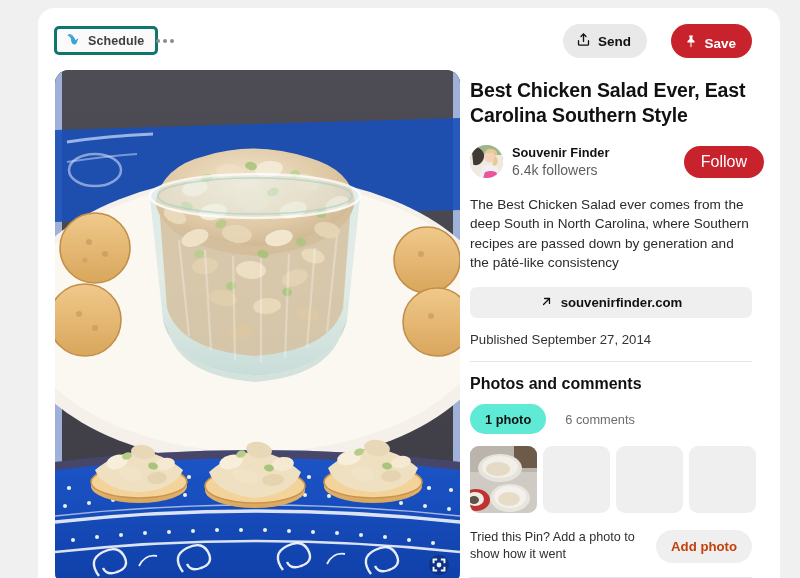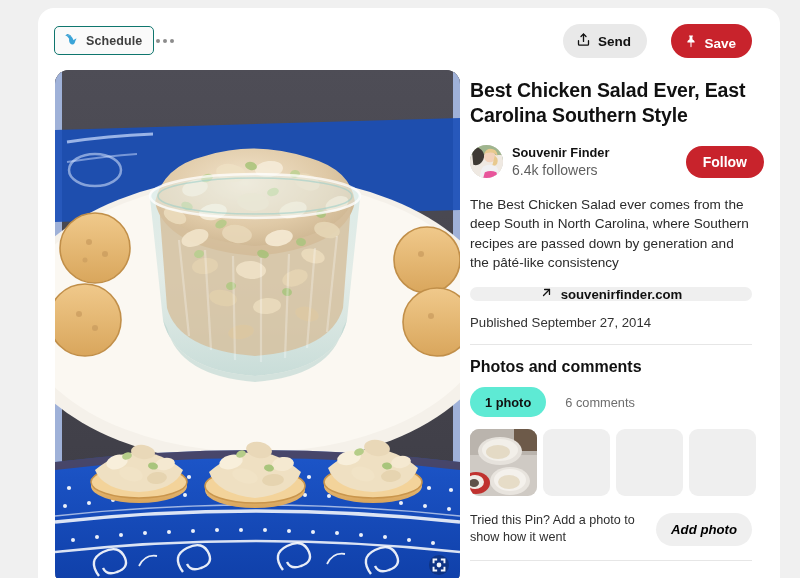--- a/index.html
+++ b/index.html
@@ -22,21 +22,21 @@
   #toolbar {
     position: absolute; left: 0; top: 0;
     width: 100%; height: 62px;
   }
   .sched-btn {
     position: absolute; left: 16px; top: 18px;
     height: 29px;
     display: flex; align-items: center; gap: 7px;
     padding: 0 11px 0 8px;
     background: #fafafa;
-    border: 1px solid #0f766e;
+    border: 3px solid #0f766e;
     border-radius: 5px;
     cursor: pointer;
   }
   .sched-label { font-size: 12.5px; font-weight: bold; color: #3f3f3f; letter-spacing: .1px; }
   .dots-btn {
     position: absolute; left: 110px; top: 18px;
     width: 34px; height: 29px;
     display: flex; align-items: center; justify-content: center; gap: 3px;
     cursor: pointer;
   }
@@ -100,30 +100,30 @@
   .avatar svg { display: block; width: 100%; height: 100%; }
   .author-text { margin-left: 9px; flex: 1 1 auto; }
   .author-name { font-size: 12.8px; font-weight: bold; color: #111; line-height: 1.25; }
   .author-followers { font-size: 14px; color: #5f5f5f; line-height: 1.3; }
   .follow-btn {
     height: 32px; padding: 0 17px;
     background: #c8232c; border-radius: 18px;
     display: flex; align-items: center; justify-content: center;
     cursor: pointer;
   }
-  .follow-btn span { color: #fff; font-size: 14px; font-weight: bold; }
+  .follow-btn span { color: #fff; font-size: 16px; font-weight: normal; }
 
   .pin-desc {
     margin: 16px 0 0 2px;
     font-size: 13.6px; line-height: 1.42; color: #2b2b2b;
     width: 282px;
   }
   .link-btn {
     margin: 15px 0 0 2px;
-    width: 282px; height: 14px;
+    width: 282px; height: 31px;
     background: #efefef; border-radius: 7px;
     display: flex; align-items: center; justify-content: center; gap: 8px;
     cursor: pointer;
   }
   .link-btn .lbl { font-size: 13.2px; font-weight: bold; color: #111; }
   .published {
     margin: 14px 0 0 2px;
     font-size: 13.2px; color: #333;
   }
   .divider {
@@ -161,21 +161,21 @@
     width: 282px;
     display: flex; align-items: center; justify-content: space-between;
   }
   .tried-text { font-size: 12.6px; line-height: 1.35; color: #2e2e2e; width: 168px; }
   .add-photo-btn {
     height: 33px; padding: 0 15px;
     background: #efefef; border-radius: 18px;
     display: flex; align-items: center;
     cursor: pointer;
   }
-  .add-photo-btn span { font-size: 13.2px; font-weight: bold; color: #000000; font-style: italic; }
+  .add-photo-btn span { font-size: 13.2px; font-weight: bold; color: #c2410c; }
   .divider2 {
     margin: 14px 0 0 2px;
     width: 282px; height: 1px; background: #e6e6e6;
   }
 </style>
 </head>
 <body>
 
 <div id="card">
 

